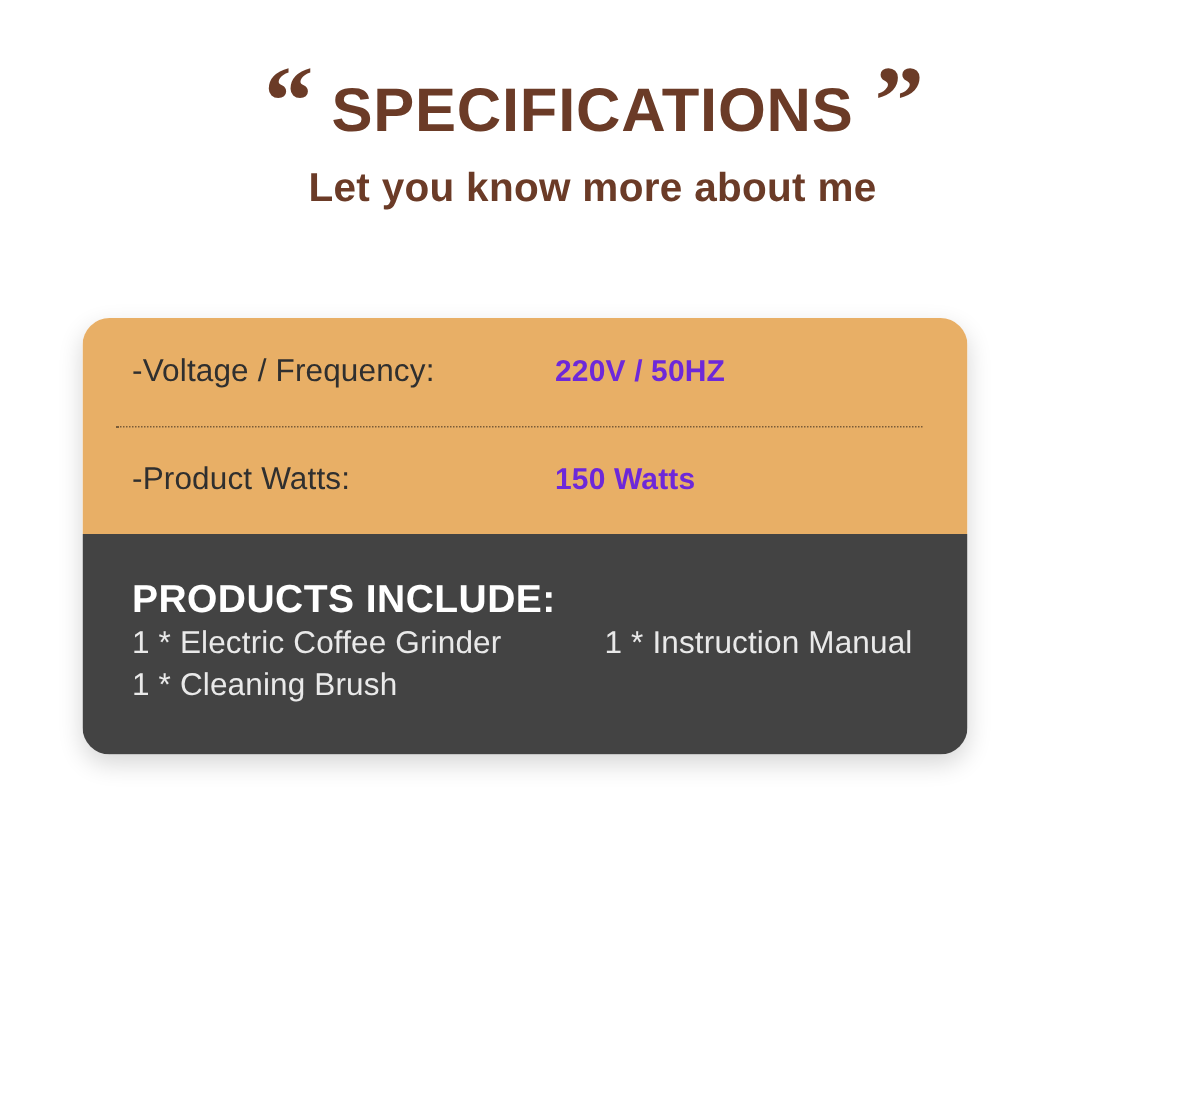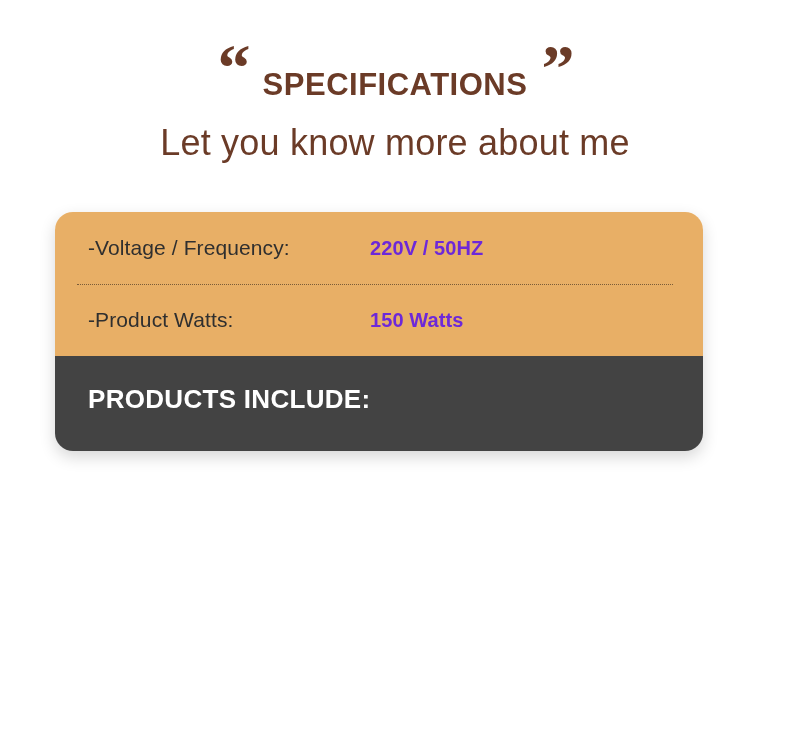--- a/index.html
+++ b/index.html
@@ -34,41 +34,41 @@
     font-size: 66px;
     font-weight: 700;
     line-height: 0.92;
     letter-spacing: -2px;
     user-select: none;
   }
   .quote-open { margin-top: 4px; }
   .quote-close { margin-top: 4px; }
   .main-title {
     color: #6B3B27;
-    font-size: 31px;
+    font-size: 41px;
     font-weight: 700;
     letter-spacing: 0.5px;
     line-height: 1;
-    margin-top: 35px;
+    margin-top: 19px;
     white-space: nowrap;
   }
   .subtitle {
     color: #6B3B27;
-    font-size: 36px;
-    font-weight: 400;
+    font-size: 27px;
+    font-weight: 700;
     letter-spacing: 0.2px;
-    margin-top: 16px;
+    margin-top: 4px;
   }
 
   
   .card {
     position: absolute;
     left: 55px;
     top: 212px;
-    width: 648px;
+    width: 590px;
     border-radius: 18px;
     overflow: hidden;
     box-shadow: 0 6px 16px rgba(0,0,0,0.16);
   }
 
   .spec-table {
     background: #E8AF66;
     padding: 0 0 0 0;
   }
   .spec-row {
@@ -147,15 +147,21 @@
       <span class="spec-value">220V / 50HZ</span>
     </div>
     <div class="spec-row">
       <span class="spec-label">-Product Watts:</span>
       <span class="spec-value">150 Watts</span>
     </div>
   </div>
 
   <div class="include-section">
     <div class="include-heading">PRODUCTS INCLUDE:</div>
+    <div class="include-grid">
+      <span class="include-item">1 * Electric Coffee Grinder</span>
+      <span class="include-item">1 * Instruction Manual</span>
+      <span class="include-item">1 * Cleaning Brush</span>
+      <span class="include-item empty"></span>
+    </div>
   </div>
 
 </div>
 
 </body></html>

